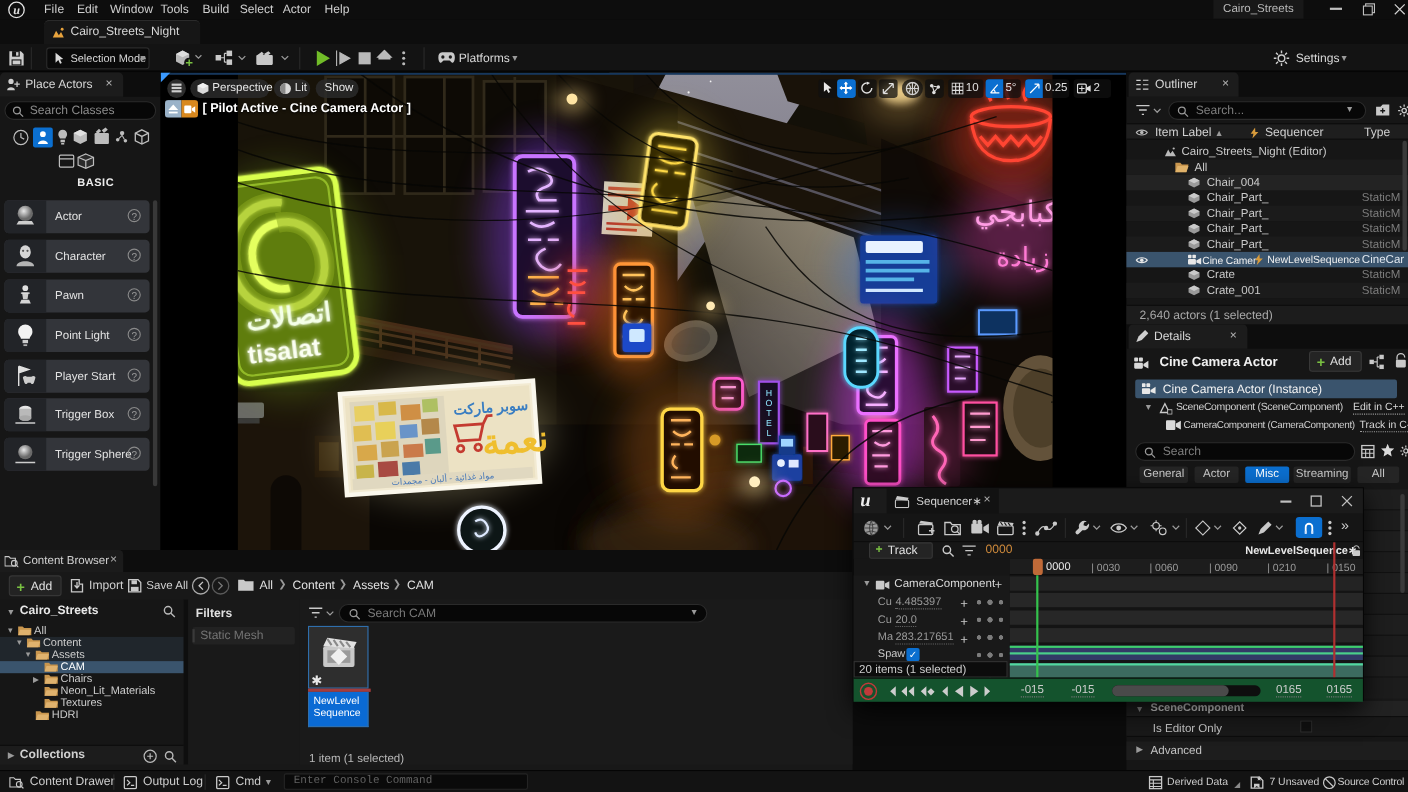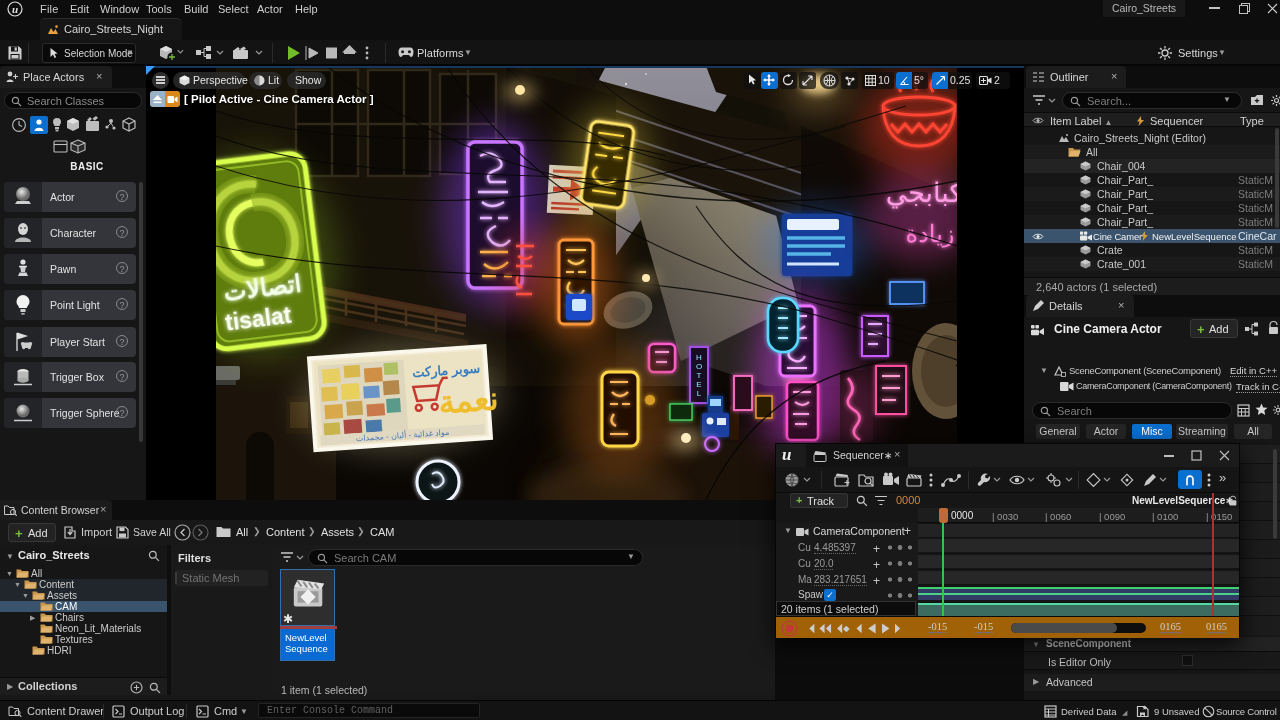--- a/index.html
+++ b/index.html
@@ -809,20 +809,29 @@
     <svg class="abs" style="left:220px;top:26px;" width="16" height="16" viewBox="0 0 16 16">
         <rect x="1" y="6" width="4" height="4" fill="#c9c9c9"></rect>
         <rect x="10" y="1.5" width="4" height="4" fill="#c9c9c9"></rect>
         <rect x="10" y="10.5" width="4" height="4" fill="#c9c9c9"></rect>
         <path d="M5 8 H8 M8 3.5 V12.5 M8 3.5 H10 M8 12.5 H10" stroke="#c9c9c9"></path>
       </svg>
     <svg class="abs" style="left:243px;top:25px;" width="13" height="16" viewBox="0 0 13 16">
         <path d="M3 7 V5 a3.5 3.5 0 0 1 7 0" fill="none" stroke="#c9c9c9" stroke-width="1.2"></path>
         <rect x="2" y="7" width="9" height="7" rx="1" fill="#c9c9c9"></rect>
       </svg>
+    <div class="abs" style="left:8px;top:50px;width:238px;height:17px;background:#3a546d;border-radius:2px;">
+      <svg class="abs" style="left:6px;top:3px;" width="14" height="11" viewBox="0 0 14 11">
+          <rect x="0" y="0.5" width="3.4" height="3.4" rx="0.8" fill="#e8e8e8"></rect>
+          <rect x="4.2" y="0.5" width="3.4" height="3.4" rx="0.8" fill="#e8e8e8"></rect>
+          <rect x="0" y="5" width="7.6" height="5.2" rx="1" fill="#e8e8e8"></rect>
+          <path d="M8 6.5 L12.5 3.6 V10 L8 8.4 Z" fill="#e8e8e8"></path>
+        </svg>
+      <div class="abs" style="left:25px;top:2.5px;color:#f2f2f2;">Cine Camera Actor (Instance)</div>
+    </div>
     <div class="abs" style="left:16px;top:71px;color:#9a9a9a;font-size:8px;">▼</div>
     <svg class="abs" style="left:29px;top:70px;" width="13" height="12" viewBox="0 0 13 12">
         <path d="M2 10 L6 2 L10 10 Z" fill="none" stroke="#c9c9c9" stroke-width="1.2"></path>
         <rect x="8.5" y="7.5" width="4" height="4" fill="#161616" stroke="#c9c9c9" stroke-width="0.8"></rect>
       </svg>
     <div class="abs" style="left:45px;top:70px;color:#cdcdcd;font-size:9.5px;letter-spacing:-0.3px;text-align:right;">SceneComponent (SceneComponent)</div>
     <div class="abs" style="left:206px;top:70px;color:#d8d8d8;font-size:9.5px;border-bottom:1px dotted #9a9a9a;">Edit in C++</div>
     <svg class="abs" style="left:36px;top:86px;" width="14" height="11" viewBox="0 0 14 11">
         <rect x="0" y="1" width="8.5" height="9" rx="1" fill="#d9d9d9"></rect>
         <path d="M9 4 L13.5 1.5 V9.5 L9 7 Z" fill="#d9d9d9"></path>
@@ -1155,21 +1164,21 @@
           <path d="M3 7 V5 a3.5 3.5 0 0 1 7 0" fill="none" stroke="#c9c9c9" stroke-width="1.2"></path>
           <rect x="2" y="7" width="9" height="7" rx="1" fill="#c9c9c9"></rect>
         </svg>
 
     </div>
     <div class="abs" style="left:142px;top:64px;width:321px;height:15px;background:#1d1d1d;border-bottom:1px solid #0a0a0a;color:#9a9a9a;font-size:9.5px;">
       <div class="abs" style="left:33px;top:2px;color:#e8e8e8;font-size:10px;">0000</div>
       <div class="abs" style="left:74px;top:3px;">| 0030</div>
       <div class="abs" style="left:127px;top:3px;">| 0060</div>
       <div class="abs" style="left:181px;top:3px;">| 0090</div>
-      <div class="abs" style="left:234px;top:3px;">| 0100</div>
+      <div class="abs" style="left:234px;top:3px;">| 0210</div>
       <div class="abs" style="left:288px;top:3px;">| 0150</div>
       <div class="abs" style="left:21px;top:0;width:9px;height:15px;background:#c06a38;border-radius:2px 2px 3px 3px;"></div>
     </div>
     <div id="seq-tracks" class="abs" style="left:0;top:64px;width:463px;height:108px;">
       <div class="abs" style="left:0;top:15px;width:142px;height:93px;background:#191919;">
         <div class="abs" style="left:8px;top:3px;color:#9a9a9a;font-size:8px;">▼</div>
         <svg class="abs" style="left:20px;top:4px;" width="13" height="10" viewBox="0 0 13 10">
             <rect x="0" y="1" width="8" height="8" rx="1" fill="#c9c9c9"></rect>
             <path d="M8.5 3.5 L12.5 1.5 V8.5 L8.5 6.5 Z" fill="#c9c9c9"></path>
           </svg>
@@ -1210,21 +1219,21 @@
         <div class="abs" style="left:0;top:80px;width:321px;height:13px;background:#3c6b5f;"></div>
         <div class="abs" style="left:0;top:80px;width:321px;height:2px;background:#52d8a0;"></div>
       </div>
       <div class="abs" style="left:166px;top:0;width:1.5px;height:93px;background:#35c24d;top:15px;"></div>
 
       <div class="abs" style="left:436px;top:-15px;width:1.5px;height:123px;background:#b03030;"></div>
       <div class="abs" style="left:0;top:93px;width:140px;height:15px;background:#0c0c0c;border:1px solid #333;color:#cdcdcd;font-size:10.5px;">
         <div style="margin:1px 0 0 4px;">20 items (1 selected)</div>
       </div>
     </div>
-    <div class="abs" style="left:0;top:172px;width:463px;height:22px;background:#a16207;border-top:1px solid #0a0a0a;font-family:Liberation Serif, serif;">
+    <div class="abs" style="left:0;top:172px;width:463px;height:22px;background:#14532d;border-top:1px solid #0a0a0a;">
       <svg class="abs" style="left:5px;top:3px;" width="17" height="17" viewBox="0 0 17 17">
           <circle cx="8.5" cy="8.5" r="7.3" fill="none" stroke="#c03a3a" stroke-width="1.3"></circle>
           <circle cx="8.5" cy="8.5" r="4" fill="#c03a3a"></circle>
         </svg>
       <svg class="abs" style="left:30px;top:5px;" width="102" height="13" viewBox="0 0 110 14">
         <g fill="#cdcdcd">
           <path d="M3 2 V12 M3.5 7 L9 2 V12 Z"></path>
           <path d="M13 2 L13 12 M20 2 L14.5 7 L20 12 Z M27 2 L21.5 7 L27 12 Z" transform="translate(0,0)"></path>
           <path d="M32 2 L32 12 M39 2 L33.5 7 L39 12 Z"></path>
             <rect x="41" y="5" width="5" height="5" transform="rotate(45 43.5 7.5)"></rect>
@@ -1270,20 +1279,20 @@
         <rect x="1" y="1" width="11" height="11" fill="none" stroke="#c9c9c9" stroke-width="1.2"></rect>
         <path d="M1 4 H12 M1 7 H12 M1 10 H12 M4.5 4 V12" stroke="#c9c9c9" stroke-width="1"></path>
       </svg>
     <div class="abs" style="left:1061px;top:5px;color:#cdcdcd;font-size:9.5px;">Derived Data</div>
     <div class="abs" style="left:1122px;top:8px;color:#8a8a8a;font-size:7px;">◢</div>
     <svg class="abs" style="left:1136px;top:4px;" width="14" height="13" viewBox="0 0 14 13">
         <path d="M1.5 1.5 H9 L12 4.5 V11.5 H1.5 Z" fill="none" stroke="#c9c9c9" stroke-width="1.2"></path>
         <path d="M6.5 9.5 L4 11.5 V7.5 H9 V11.5 Z" fill="#c9c9c9"></path>
         <path d="M10 1 L11 3 L13 3.2 L11.5 4.6 L12 6.6 L10 5.5 L8.5 6.6 L9 4.6 L7.5 3.2 L9.5 3 Z" fill="#c9c9c9" transform="translate(0.5,-0.5) scale(0.8)"></path>
       </svg>
-    <div class="abs" style="left:1154px;top:5px;color:#cdcdcd;font-size:9.5px;">9 Unsaved</div>
+    <div class="abs" style="left:1154px;top:5px;color:#cdcdcd;font-size:9.5px;">7 Unsaved</div>
     <svg class="abs" style="left:1202px;top:4px;" width="13" height="13" viewBox="0 0 13 13">
         <circle cx="6.5" cy="6.5" r="5.3" fill="none" stroke="#c9c9c9" stroke-width="1.1"></circle>
         <path d="M2.8 2.8 L10.2 10.2" stroke="#c9c9c9" stroke-width="1.1"></path>
       </svg>
     <div class="abs" style="left:1216px;top:5px;color:#cdcdcd;font-size:9.5px;letter-spacing:-0.2px;">Source Control</div>
   </div>
 </div>
 
 </body></html>

